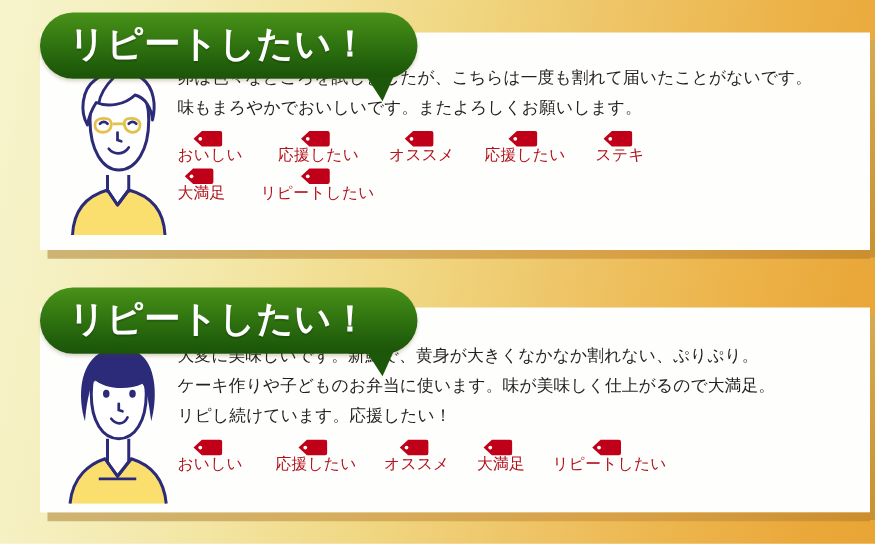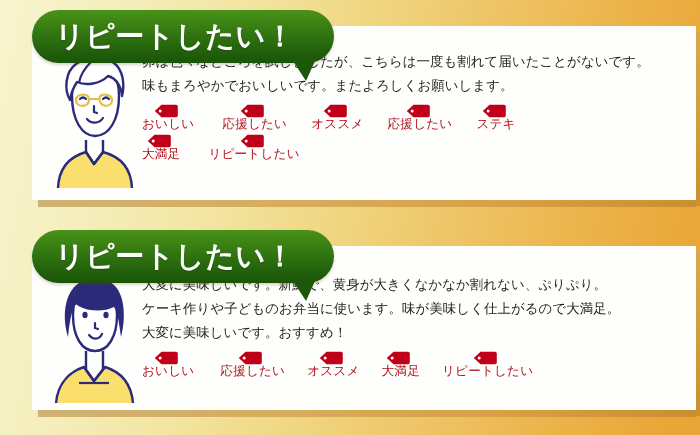--- a/index.html
+++ b/index.html
@@ -213,21 +213,21 @@
           <ellipse cx="39" cy="44" rx="2.6" ry="3.2" fill="#2b2b7a"></ellipse>
           <ellipse cx="60" cy="44" rx="2.6" ry="3.2" fill="#2b2b7a"></ellipse>
 
           <path d="M49 52 L49 57 L52 58" fill="none" stroke="#2b2b7a" stroke-width="2.2" stroke-linecap="round"></path>
           <path d="M43 64 C47 69 53 69 56 63" fill="none" stroke="#2b2b7a" stroke-width="2.2" stroke-linecap="round"></path>
         </svg>
       </div>
       <div class="content">
         <div class="review-text">大変に美味しいです。新鮮で、黄身が大きくなかなか割れない、ぷりぷり。
 ケーキ作りや子どものお弁当に使います。味が美味しく仕上がるので大満足。
-大変に美味しいです。おすすめ！</div>
+リピし続けています。応援したい！</div>
         <div class="tag-rows">
           <div class="tag-row">
             <span class="tag" style="margin-right:26px;">
               <svg class="tag-icon" width="24" height="14" viewBox="0 0 24 14">
                   <path d="M7.5 0.8 H22 A1.8 1.8 0 0 1 23.8 2.6 V11.4 A1.8 1.8 0 0 1 22 13.2 H7.5 L0.8 7 Z" fill="#c00018"></path>
                   <circle cx="6.2" cy="7" r="1.5" fill="#ffffff"></circle>
                 </svg>
               <span class="tag-label">おいしい</span>
             </span>
             <span class="tag" style="margin-right:22px;">

